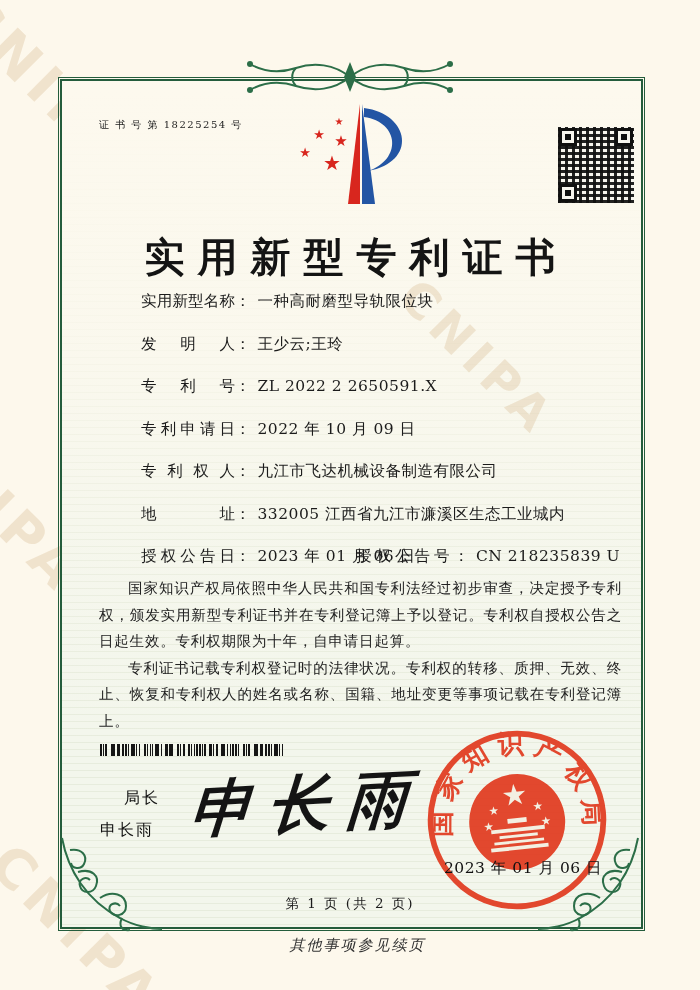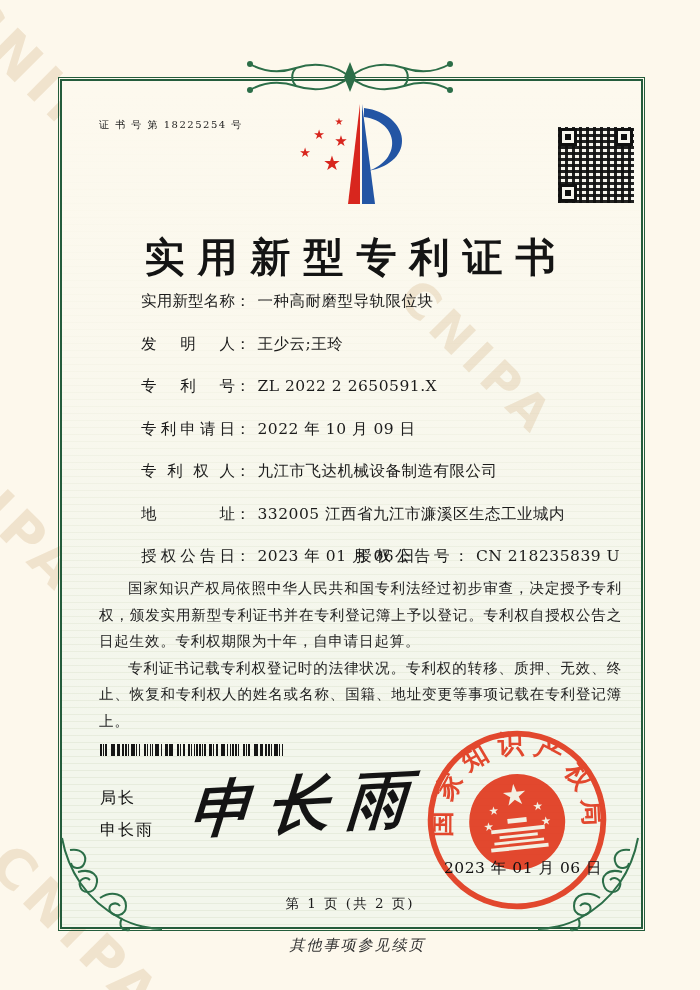--- a/index.html
+++ b/index.html
@@ -90,21 +90,21 @@
     position:absolute;left:100px;top:744px;width:186px;height:12px;
     background:
       repeating-linear-gradient(90deg,#161616 0 2px,transparent 2px 3px,#161616 3px 4px,transparent 4px 6px,#161616 6px 7px,transparent 7px 11px),
       repeating-linear-gradient(90deg,#161616 0 1px,transparent 1px 5px,#161616 5px 7px,transparent 7px 13px);
   }
   .signer-title,.signer-name{
     position:absolute;left:100px;
     font-family:"DejaVu Sans","Liberation Sans",sans-serif;
     font-size:16px;color:#111;letter-spacing:2px;
   }
-  .signer-title{top:788px;}
+  .signer-title{top:788px;margin-left:24px;}
   .signer-name{top:820px;}
   .signature{
     position:absolute;left:190px;top:762px;width:240px;
     font-size:62px;font-style:italic;font-weight:600;
     letter-spacing:16px;color:#141414;
     transform:rotate(-3deg) skewX(-7deg);
     white-space:nowrap;
   }
   .seal{position:absolute;left:421px;top:724px;width:192px;height:192px;transform:rotate(-6deg);opacity:0.93;z-index:6;}
   .seal-date{

